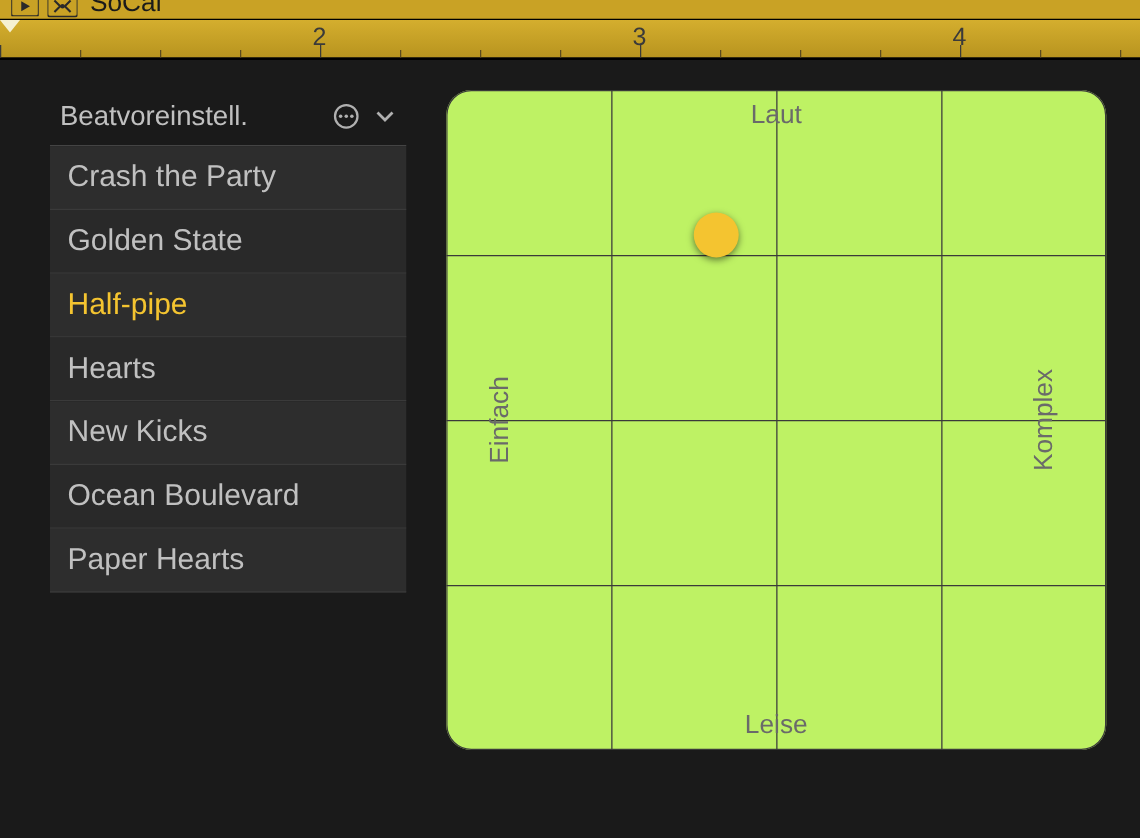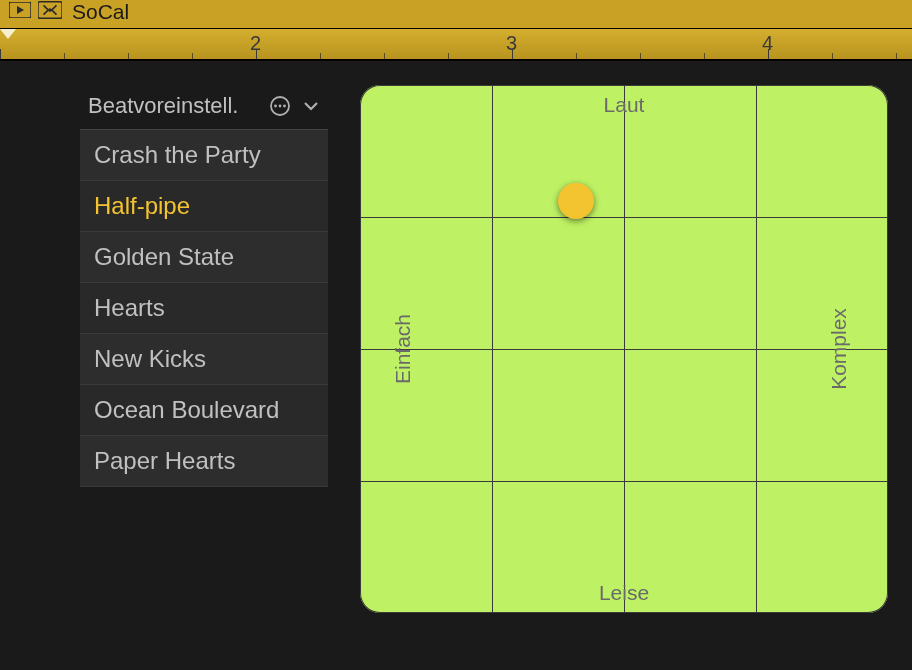--- a/index.html
+++ b/index.html
@@ -9,23 +9,23 @@
     }
     body {
       background: #1a1a1a;
       font-family: -apple-system, BlinkMacSystemFont, "Helvetica Neue", Arial, sans-serif;
       width: 912px;
       height: 670px;
       overflow: hidden;
     }
     .top-bar {
       background: #c9a225;
-      height: 29px;
-      display: flex;
-      align-items: flex-start;
+      height: 16px;
+      display: flex;
+      align-items: flex-end;
       padding: 0 8px;
       color: #1a1a1a;
       position: relative;
       border-bottom: 1px solid #000;
     }
     .top-bar-icon {
       width: 24px;
       height: 20px;
       display: flex;
       align-items: center;
@@ -72,21 +72,20 @@
       width: 0;
       height: 0;
       border-left: 8px solid transparent;
       border-right: 8px solid transparent;
       border-top: 10px solid #f5f0d0;
     }
     .main-content {
       display: flex;
       padding: 24px 24px 0 40px;
       gap: 32px;
-      margin-left: 40px;
     }
     .preset-panel {
       width: 285px;
     }
     .preset-header {
       display: flex;
       align-items: center;
       padding: 8px 8px 10px 8px;
       gap: 10px;
     }
@@ -261,22 +260,22 @@
         </svg>
       </div>
       <div class="preset-chevron">
         <svg width="16" height="10" viewBox="0 0 16 10">
           <path d="M 2 2 L 8 8 L 14 2" stroke="#b0b0b0" stroke-width="2.2" fill="none"></path>
         </svg>
       </div>
     </div>
     <div class="preset-list">
       <div class="preset-item">Crash the Party</div>
+      <div class="preset-item">Golden State</div>
       <div class="preset-item selected">Half-pipe</div>
-      <div class="preset-item">Golden State</div>
       <div class="preset-item">Hearts</div>
       <div class="preset-item">New Kicks</div>
       <div class="preset-item">Ocean Boulevard</div>
       <div class="preset-item">Paper Hearts</div>
     </div>
   </div>
 
   <div class="xy-pad-container">
     <div class="xy-pad">
       <div class="xy-grid">

